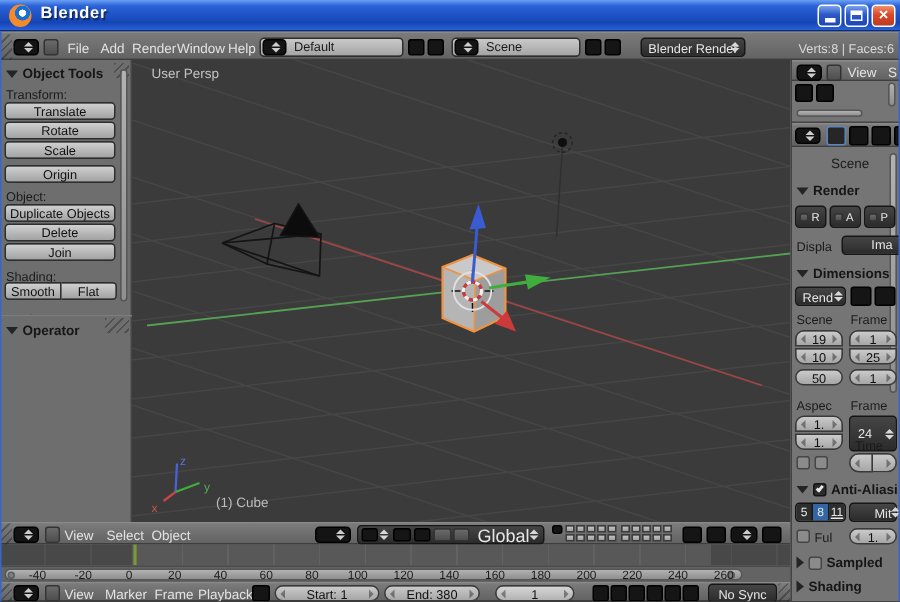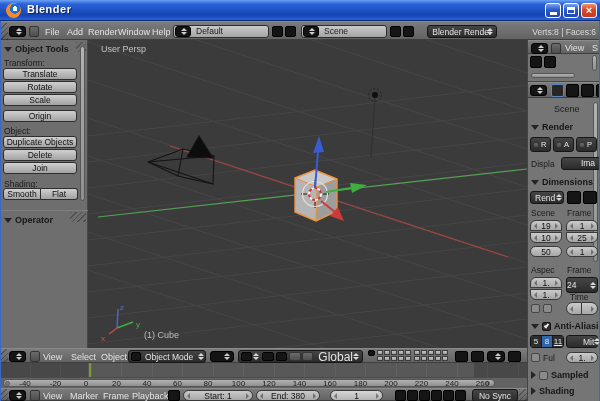--- a/index.html
+++ b/index.html
@@ -250,28 +250,20 @@
     <div class="abs spinbox" style="left:9px;top:2px;width:17px;height:11px;">
         <span class="spin">
           <i class="u"></i>
           <i class="d"></i>
         </span>
       </div>
     <div class="abs grayicon" style="left:30px;top:2px;width:10px;height:11px;"></div>
     <span class="abs menu" style="left:43px;top:3px;">View</span>
     <span class="abs menu" style="left:71px;top:3px;">Select</span>
     <span class="abs menu" style="left:101px;top:3px;">Object</span>
-    <div class="abs combo" style="left:128px;top:1px;width:78px;height:13px;">
-      <span class="iconbox" style="width:10px;height:9px;margin-left:2px;"></span>
-      <span style="margin-left:4px;font-size:8.5px;">Object Mode</span>
-      <span class="spin dark">
-          <i class="u"></i>
-          <i class="d"></i>
-        </span>
-    </div>
     <div class="abs spinbox" style="left:210px;top:2px;width:24px;height:11px;">
         <span class="spin">
           <i class="u"></i>
           <i class="d"></i>
         </span>
       </div>
     <div class="abs combo" style="left:238px;top:1px;width:125px;height:13px;">
       <span class="iconbox" style="width:12px;height:9px;margin-left:2px;"></span>
       <span class="spin dark" style="margin-left:1px;margin-right:2px;position:static;">
           <i class="u"></i>
@@ -504,21 +496,21 @@
     <div class="pill" style="left:2px;top:237px;width:32px;height:11px;border-radius:6px 6px 0 0;">
         <span class="arrL"></span>
         <span>1.</span>
         <span class="arrR"></span>
       </div>
     <div class="pill" style="left:2px;top:249px;width:32px;height:11px;border-radius:0 0 6px 6px;">
         <span class="arrL"></span>
         <span>1.</span>
         <span class="arrR"></span>
       </div>
-    <div class="abs combo" style="left:38px;top:237px;width:32px;height:16px;">
+    <div class="abs combo" style="left:38px;top:237px;width:32px;height:24px;padding-left:5px;">
       <span style="font-size:8.5px;">24</span>
       <span class="spin dark">
           <i class="u"></i>
           <i class="d"></i>
         </span>
     </div>
     <span class="abs lbl" style="left:42px;top:253px;">Time</span>
     <div class="abs chk-gray" style="left:3px;top:264px;"></div>
     <div class="abs chk-gray" style="left:15px;top:264px;"></div>
     <div class="pill" style="left:38px;top:262px;width:16px;height:13px;border-radius:7px 0 0 7px;">

